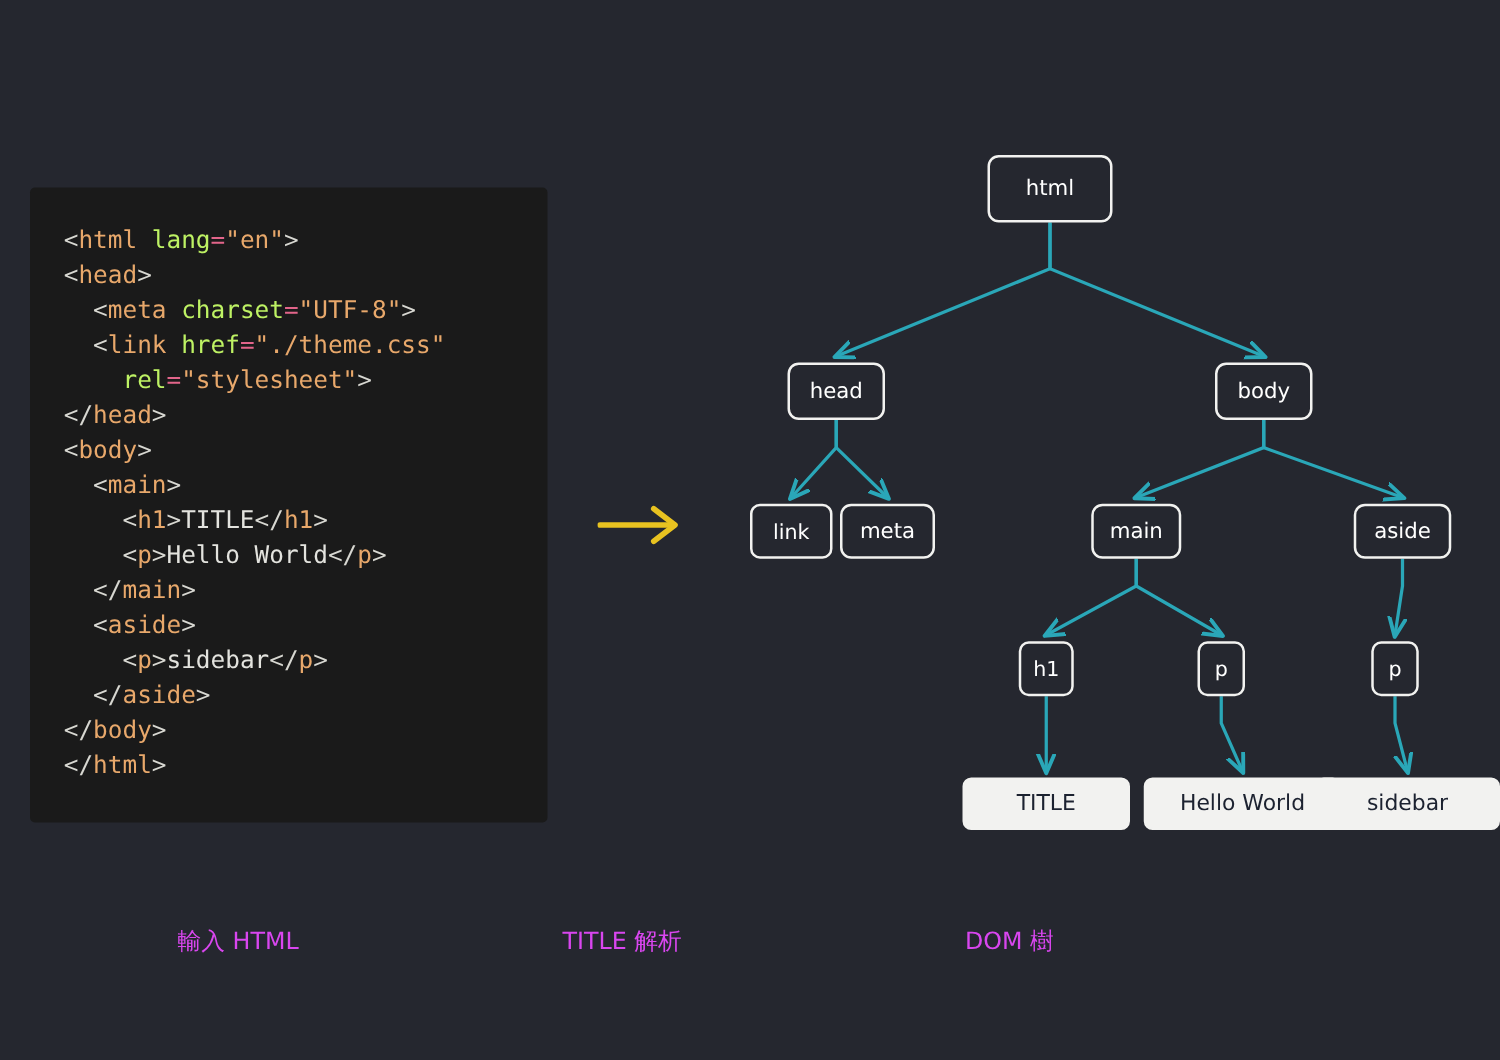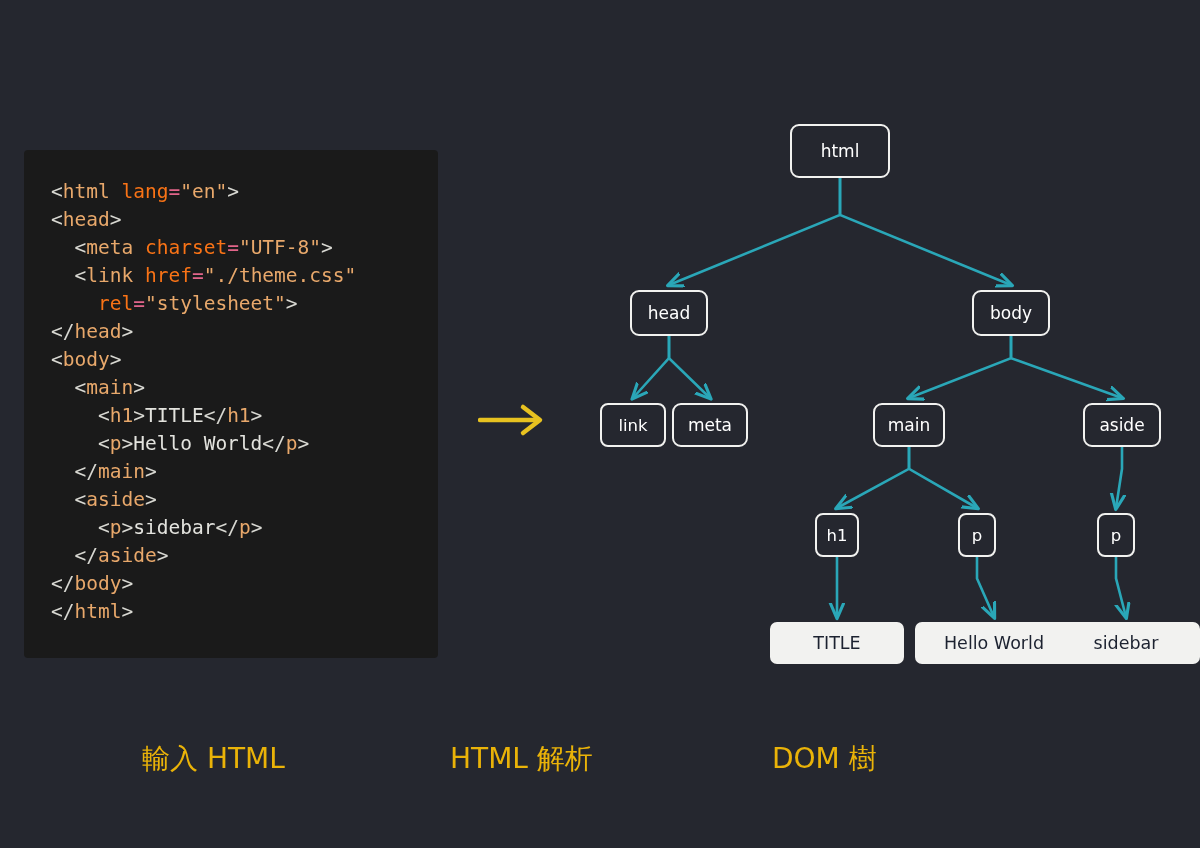--- a/index.html
+++ b/index.html
@@ -37,21 +37,21 @@
     font-family: "DejaVu Sans Mono", "Liberation Mono", monospace;
     font-size: 19.5px;
     line-height: 28px;
     white-space: pre;
     padding-left: 27px;
     letter-spacing: 0px;
   }
   .code-line { height: 28px; }
   .tk-punc   { color: #D8D8D2; }
   .tk-tag    { color: #E8A86B; }
-  .tk-attr   { color: #f97316; }
+  .tk-attr   { color: #bef264; }
   .tk-eq     { color: #E2658A; }
   .tk-str    { color: #E8A86B; }
   .tk-text   { color: #E3E3DE; }
 
   
   #parse-arrow {
     position: absolute;
     left: 478px;
     top: 400px;
     width: 70px;
@@ -91,23 +91,23 @@
     background: #F2F2F0;
     border: 2px solid #F2F2F0;
     color: #1C2230;
     border-radius: 7px;
     font-size: 17.5px;
   }
 
   
   .caption {
     position: absolute;
-    color: #eab308;
+    color: #d946ef;
     font-family: "DejaVu Sans", sans-serif;
-    font-size: 28px;
+    font-size: 19px;
     white-space: nowrap;
   }
   #caption-input { left: 142px;  top: 740px; }
   #caption-parse { left: 450px;  top: 740px; }
   #caption-dom   { left: 772px;  top: 740px; }
 </style>
 </head>
 <body>
 
 <div id="stage">
@@ -182,16 +182,16 @@
         <div class="node textnode" style="left: 355px; top: 522px; width: 158px; height: 42px;">
           <span>Hello World</span>
         </div>
         <div class="node textnode" style="left: 492px; top: 522px; width: 148px; height: 42px;">
           <span>sidebar</span>
         </div>
       </div>
   </div>
 
   <div class="caption" id="caption-input">輸入 HTML</div>
-  <div class="caption" id="caption-parse">HTML 解析</div>
+  <div class="caption" id="caption-parse">TITLE 解析</div>
   <div class="caption" id="caption-dom">DOM 樹</div>
 
 </div>
 
 </body></html>

